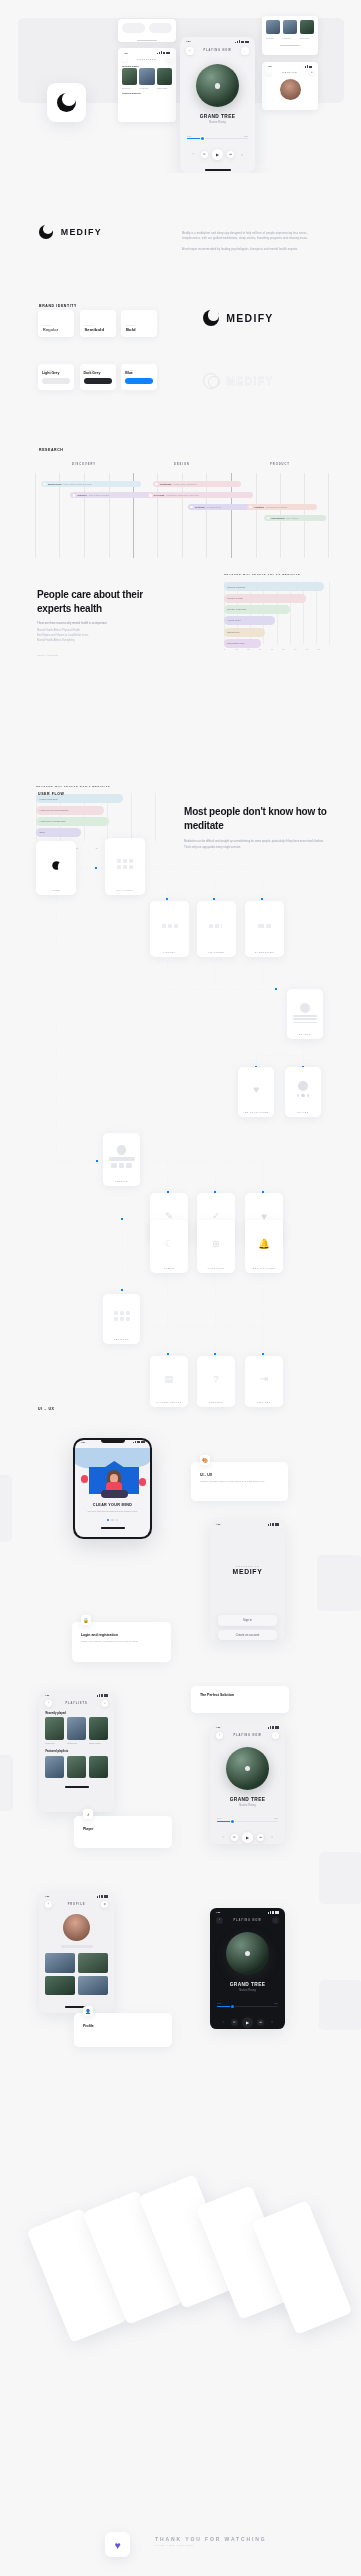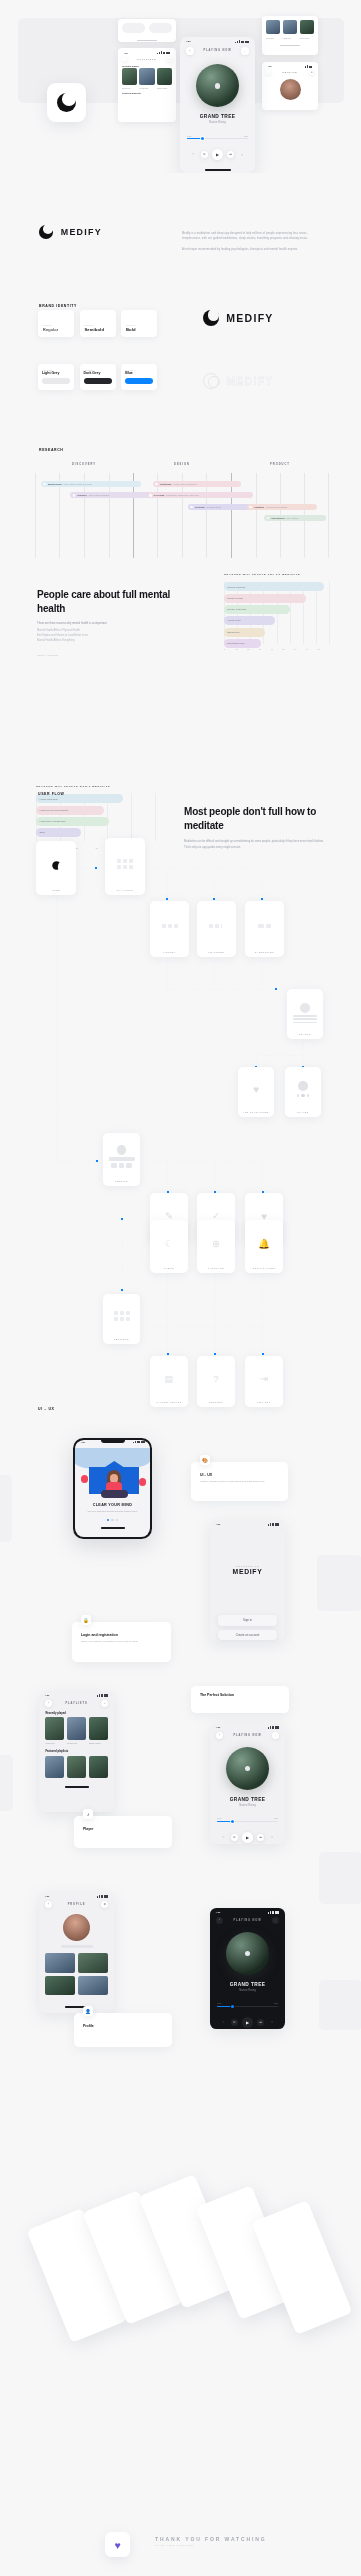--- a/index.html
+++ b/index.html
@@ -434,21 +434,21 @@
       </div>
       <div class="g-bar" style="left:78%;width:21%;top:42px;background:#dce9e0;">
         <span class="g-dot"></span>
           <span class="g-name">Development</span>
           <span class="g-desc">iOS, Android</span>
       </div>
     </div>
   </div>
 
   <div class="mh">
-    <h2>People care about full mental health</h2>
+    <h2>People care about their experts health</h2>
     <div class="lead">There are three reasons why mental health is so important.</div>
     <ul>
       <li>Mental Health Affects Physical Health</li>
       <li>End Stigma and Shame to Lead Better Lives</li>
       <li>Mental Health Affects Everything</li>
     </ul>
     <div class="src">Source: Appmendo</div>
   </div>
 
   <div class="chart1">
@@ -525,21 +525,21 @@
         <div class="ch-tick">15</div>
         <div class="ch-tick">25</div>
         <div class="ch-tick">35</div>
         <div class="ch-tick">45</div>
         <div class="ch-tick">55</div>
       </div>
     </div>
   </div>
 
   <div class="dm">
-    <h2>Most people don't full how to meditate</h2>
+    <h2>Most people don't know how to meditate</h2>
     <p>Meditation can be difficult and straight up overwhelming for some people, particularly if they have never tried it before. That's why our app guides every single session.</p>
   </div>
 
   <div class="sec-label uf-label">USER FLOW</div>
   <div class="flow">
 
     <div class="dline h" style="left:79px;top:67px;width:27px;"></div>
     <div class="bdot" style="left:95px;top:66px;"></div>
     <div class="dline h" style="left:146px;top:67px;width:118px;"></div>
     <div class="dline v" style="left:167px;top:67px;height:32px;"></div>

